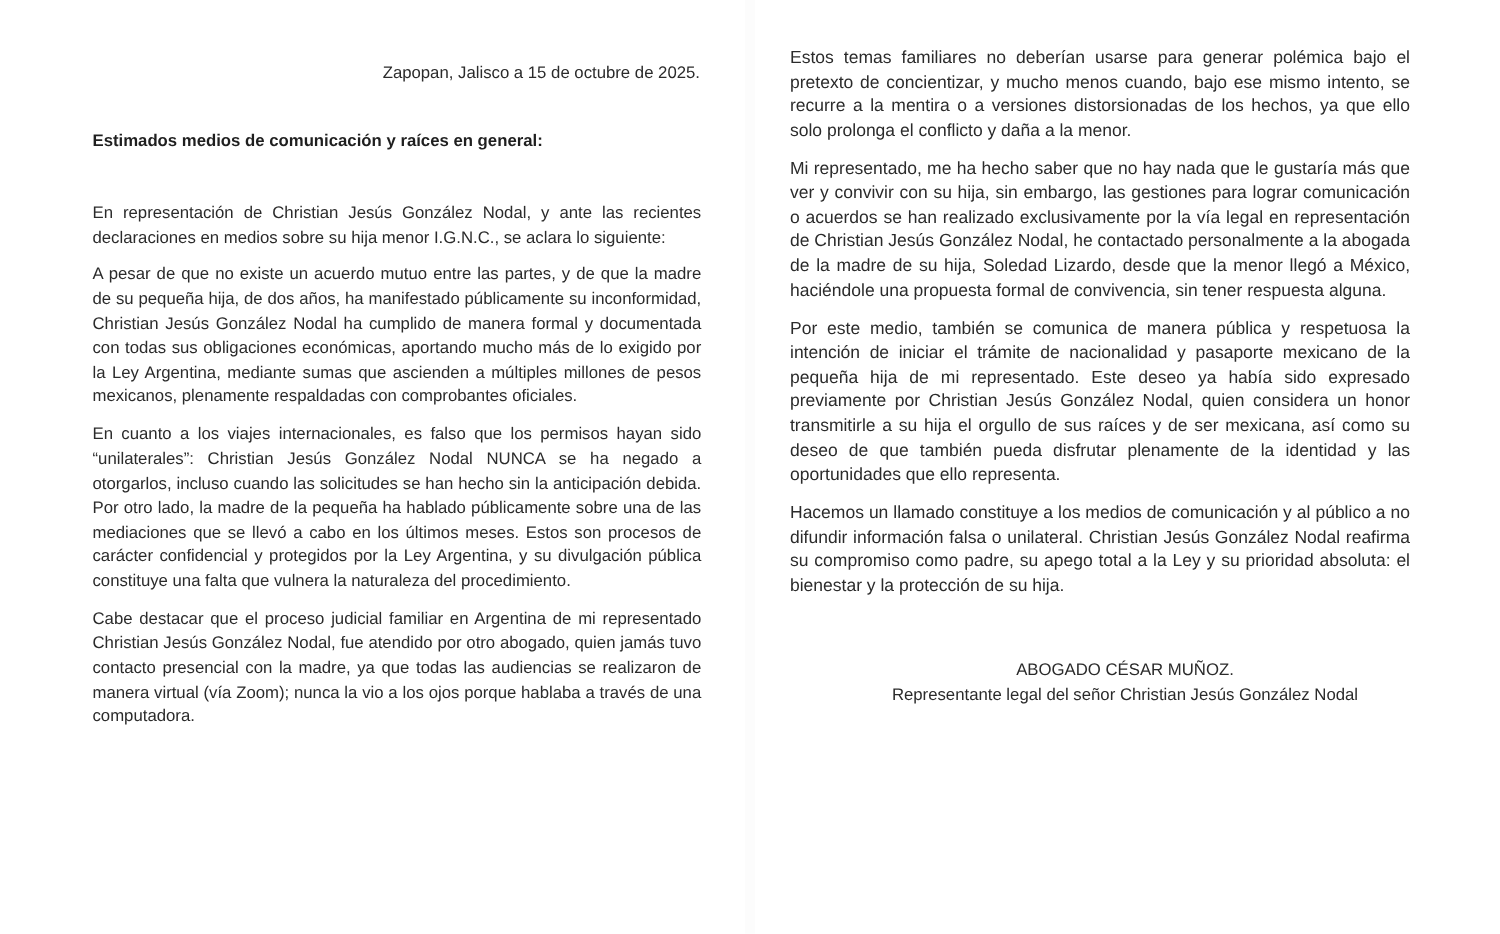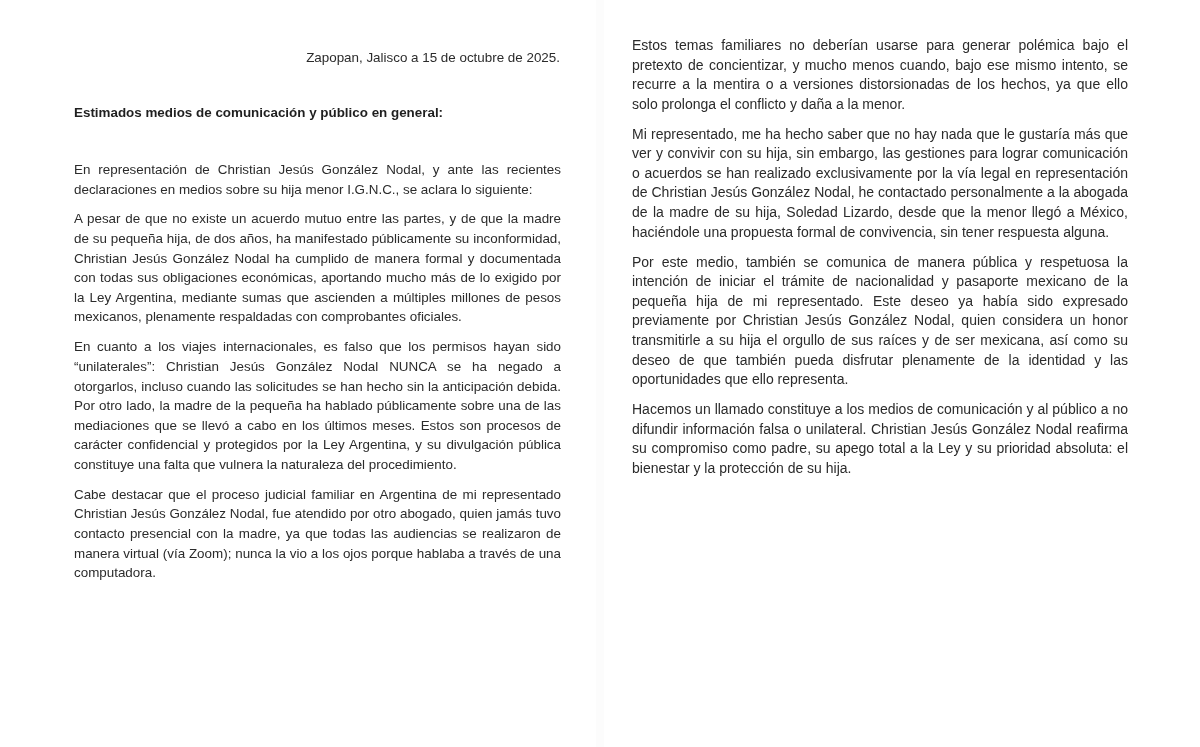--- a/index.html
+++ b/index.html
@@ -85,30 +85,32 @@
   </style>
 </head>
 <body>
 
 <div class="page page-left"></div>
 <div class="gutter"></div>
 <div class="page page-right"></div>
 
 <div class="date">Zapopan, Jalisco a 15 de octubre de 2025.</div>
 
-<div class="salutation">Estimados medios de comunicación y público en general:</div>
+<div class="salutation">Estimados medios de comunicación y raíces en general:</div>
 
 <div class="left-body">
   <p class="para">En representación de Christian Jesús González Nodal, y ante las recientes declaraciones en medios sobre su hija menor I.G.N.C., se aclara lo siguiente:</p>
   <p class="para">A pesar de que no existe un acuerdo mutuo entre las partes, y de que la madre de su pequeña hija, de dos años, ha manifestado públicamente su inconformidad, Christian Jesús González Nodal ha cumplido de manera formal y documentada con todas sus obligaciones económicas, aportando mucho más de lo exigido por la Ley Argentina, mediante sumas que ascienden a múltiples millones de pesos mexicanos, plenamente respaldadas con comprobantes oficiales.</p>
   <p class="para">En cuanto a los viajes internacionales, es falso que los permisos hayan sido “unilaterales”: Christian Jesús González Nodal NUNCA se ha negado a otorgarlos, incluso cuando las solicitudes se han hecho sin la anticipación debida. Por otro lado, la madre de la pequeña ha hablado públicamente sobre una de las mediaciones que se llevó a cabo en los últimos meses. Estos son procesos de carácter confidencial y protegidos por la Ley Argentina, y su divulgación pública constituye una falta que vulnera la naturaleza del procedimiento.</p>
   <p class="para">Cabe destacar que el proceso judicial familiar en Argentina de mi representado Christian Jesús González Nodal, fue atendido por otro abogado, quien jamás tuvo contacto presencial con la madre, ya que todas las audiencias se realizaron de manera virtual (vía Zoom); nunca la vio a los ojos porque hablaba a través de una computadora.</p>
 </div>
 
 <div class="right-body">
   <p class="para">Estos temas familiares no deberían usarse para generar polémica bajo el pretexto de concientizar, y mucho menos cuando, bajo ese mismo intento, se recurre a la mentira o a versiones distorsionadas de los hechos, ya que ello solo prolonga el conflicto y daña a la menor.</p>
   <p class="para">Mi representado, me ha hecho saber que no hay nada que le gustaría más que ver y convivir con su hija, sin embargo, las gestiones para lograr comunicación o acuerdos se han realizado exclusivamente por la vía legal en representación de Christian Jesús González Nodal, he contactado personalmente a la abogada de la madre de su hija, Soledad Lizardo, desde que la menor llegó a México, haciéndole una propuesta formal de convivencia, sin tener respuesta alguna.</p>
   <p class="para">Por este medio, también se comunica de manera pública y respetuosa la intención de iniciar el trámite de nacionalidad y pasaporte mexicano de la pequeña hija de mi representado. Este deseo ya había sido expresado previamente por Christian Jesús González Nodal, quien considera un honor transmitirle a su hija el orgullo de sus raíces y de ser mexicana, así como su deseo de que también pueda disfrutar plenamente de la identidad y las oportunidades que ello representa.</p>
   <p class="para">Hacemos un llamado constituye a los medios de comunicación y al público a no difundir información falsa o unilateral. Christian Jesús González Nodal reafirma su compromiso como padre, su apego total a la Ley y su prioridad absoluta: el bienestar y la protección de su hija.</p>
 </div>
 
 <div class="signature">
+  <div class="sig-name">ABOGADO CÉSAR MUÑOZ.</div>
+  <div class="sig-title">Representante legal del señor Christian Jesús González Nodal</div>
 </div>
 
 </body></html>

